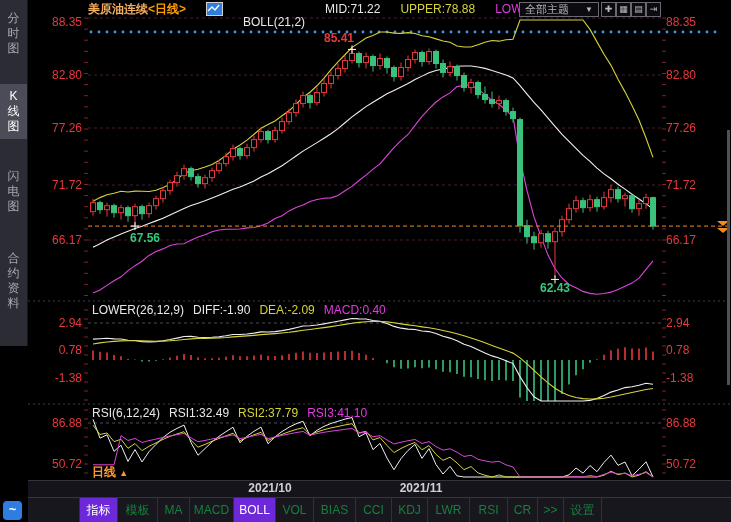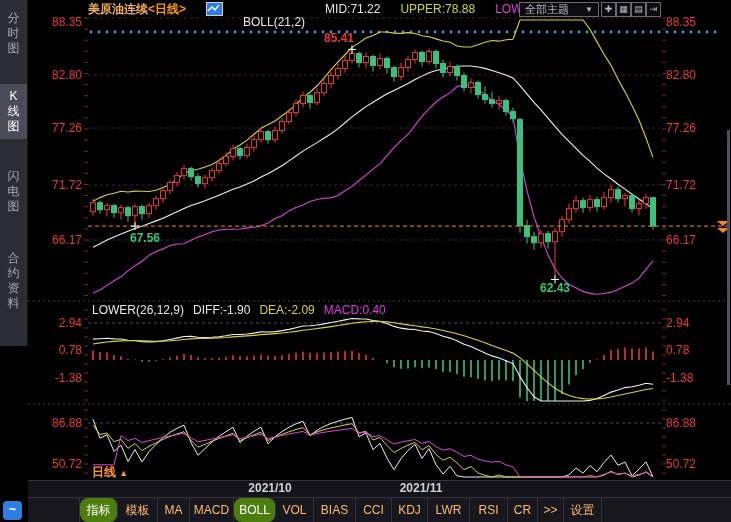--- a/index.html
+++ b/index.html
@@ -26,22 +26,22 @@
   
   .ann{position:absolute;font-weight:700;font-size:12px;}
   
   #xband{position:absolute;left:28px;top:480px;width:703px;height:18px;background:#14141a;
          border-top:1px solid #34343e;border-bottom:1px solid #34343e;box-sizing:border-box;}
   .xdate{position:absolute;top:481px;width:80px;text-align:center;color:#cfcfd6;font-weight:700;}
   #period-lab{position:absolute;left:92px;top:464px;color:#ff9830;font-weight:700;cursor:pointer;}
   
   #toolbar{position:absolute;left:28px;top:498px;width:703px;height:24px;background:#17171d;display:flex;align-items:stretch;}
   .tbi{display:flex;align-items:center;justify-content:center;border-right:1px solid #30303a;
-       color:#fdba74;font-size:12px;cursor:pointer;box-sizing:border-box;}
-  .tbi.active{background:#4d7c0f;color:#fff;border-radius:8px;}
+       color:#15803d;font-size:12px;cursor:pointer;box-sizing:border-box;}
+  .tbi.active{background:#6d28d9;color:#fff;}
   .tbi.vip{color:#ff9830;}
   #logo{position:absolute;left:3px;top:501px;width:19px;height:19px;border-radius:4px;background:#2f7de0;
         color:#fff;font-weight:700;text-align:center;line-height:18px;font-size:13px;}
   svg{position:absolute;left:0;top:0;}
 </style>
 </head>
 <body>
 
 <div id="app">
 
@@ -526,20 +526,26 @@
     <span>全部主题</span>
     <span style="font-size:8px;">▼</span>
   </div>
 
   <div class="phdr" style="top:303px;">
     <span style="color:#e8e8e8;">LOWER(26,12,9)</span>
     <span style="color:#e8e8e8;">DIFF:-1.90</span>
     <span style="color:#d6d33a;">DEA:-2.09</span>
     <span style="color:#e23ae2;">MACD:0.40</span>
   </div>
+  <div class="phdr" style="top:406px;">
+    <span style="color:#e8e8e8;">RSI(6,12,24)</span>
+    <span style="color:#e8e8e8;">RSI1:32.49</span>
+    <span style="color:#d6d33a;">RSI2:37.79</span>
+    <span style="color:#e23ae2;">RSI3:41.10</span>
+  </div>
 
   <div class="ann" style="left:324px;top:31px;color:#e8383d;">85.41</div>
   <div class="ann" style="left:540px;top:281px;color:#35c97c;">62.43</div>
   <div class="ann" style="left:130px;top:231px;color:#35c97c;">67.56</div>
 
   <div id="xband"></div>
   <div id="period-lab">
     <span>日线</span>
     <span style="font-size:9px;">▲</span>
   </div>

